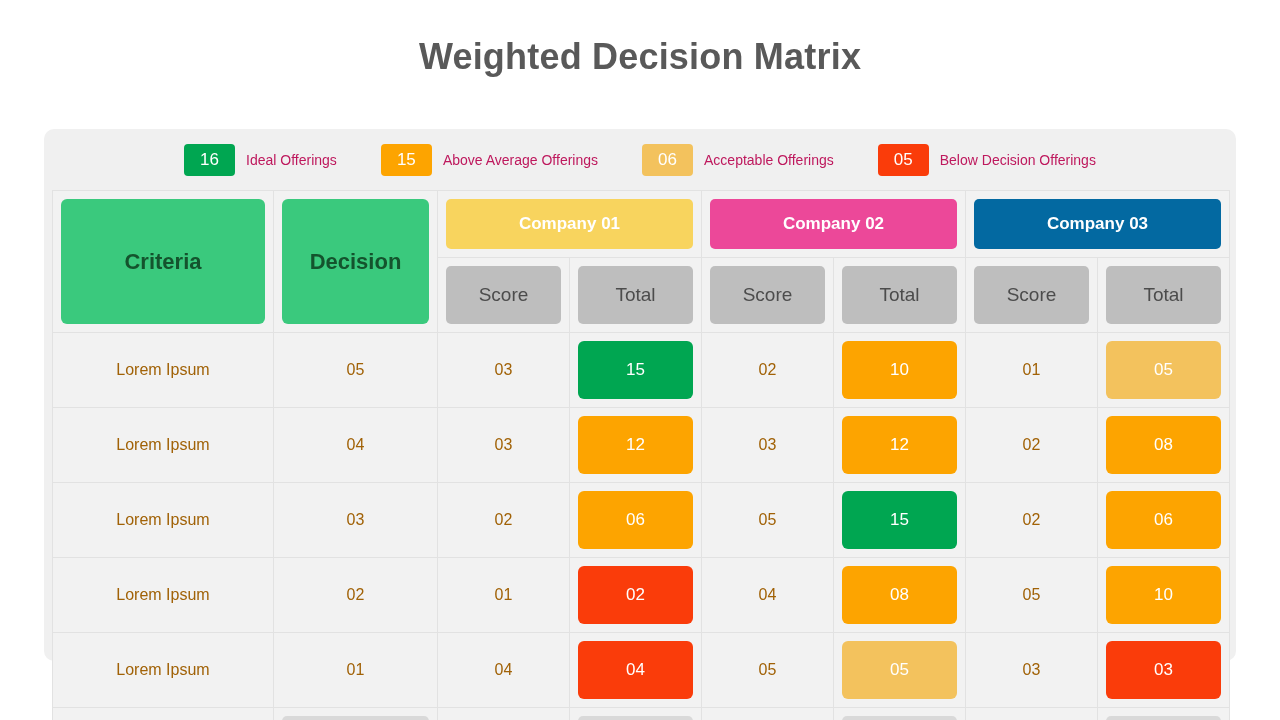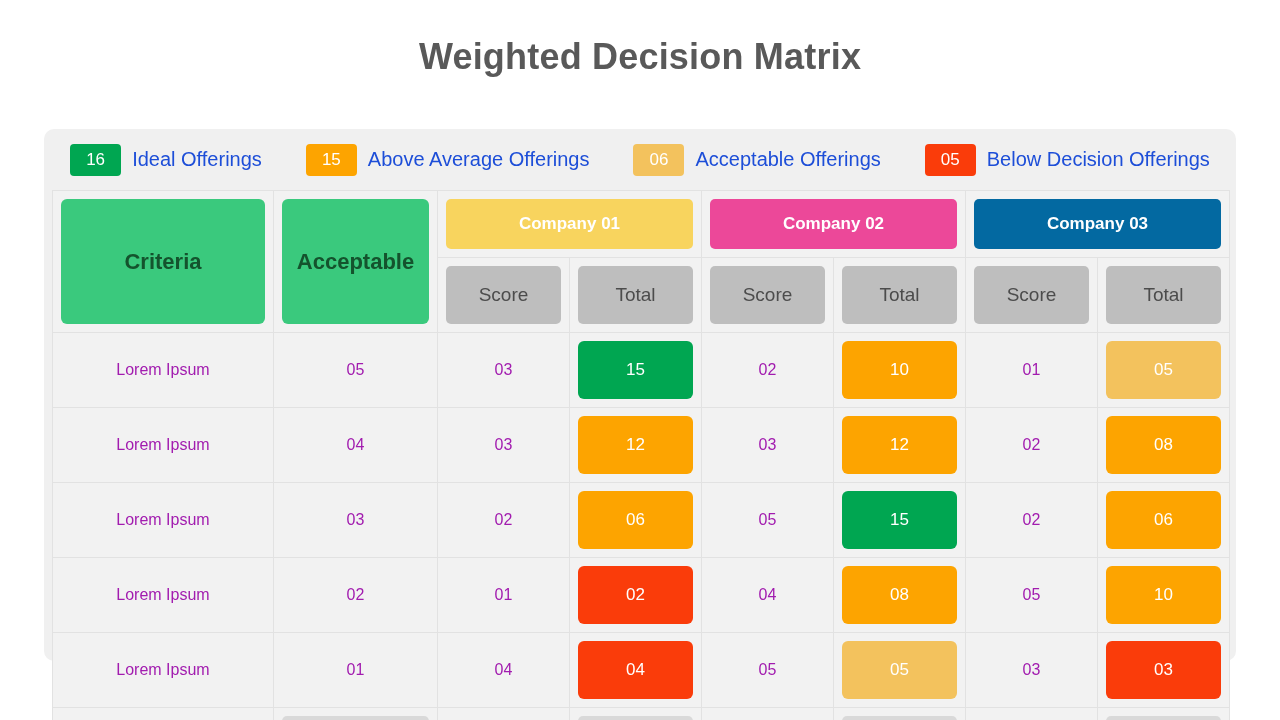--- a/index.html
+++ b/index.html
@@ -63,22 +63,22 @@
     height: 32px;
     border-radius: 4px;
     display: flex;
     align-items: center;
     justify-content: center;
     color: #ffffff;
     font-size: 17px;
     margin-right: 11px;
   }
   .legend-label {
-    font-size: 20px;
-    color: #1d4ed8;
+    font-size: 14px;
+    color: #be185d;
     white-space: nowrap;
   }
 
   
   .matrix {
     position: absolute;
     left: 8px;
     top: 61px;
     width: 1176px;
     border-collapse: collapse;
@@ -139,21 +139,21 @@
     align-items: center;
     justify-content: center;
     color: #4c4c4c;
     font-size: 19px;
   }
 
   .cell {
     height: 58px;
     text-align: center;
     font-size: 16px;
-    color: #a21caf;
+    color: #a16207;
   }
   .cell-pad {
     height: 58px;
     padding: 8px 7px;
   }
   .chip-val {
     height: 100%;
     border-radius: 6px;
     display: flex;
     align-items: center;
@@ -215,21 +215,21 @@
         <col class="col-score">
           <col class="col-total">
       </colgroup>
 
       <tbody>
           <tr>
         <td class="hdr-green" rowspan="2">
           <div class="chip-green">Criteria</div>
         </td>
         <td class="hdr-green" rowspan="2">
-          <div class="chip-green">Acceptable</div>
+          <div class="chip-green">Decision</div>
         </td>
         <td class="hdr-company" colspan="2">
           <div class="chip-company" style="background:#f8d45e">Company 01</div>
         </td>
         <td class="hdr-company" colspan="2">
           <div class="chip-company" style="background:#ec4899">Company 02</div>
         </td>
         <td class="hdr-company" colspan="2">
           <div class="chip-company" style="background:#0369a1">Company 03</div>
         </td>

